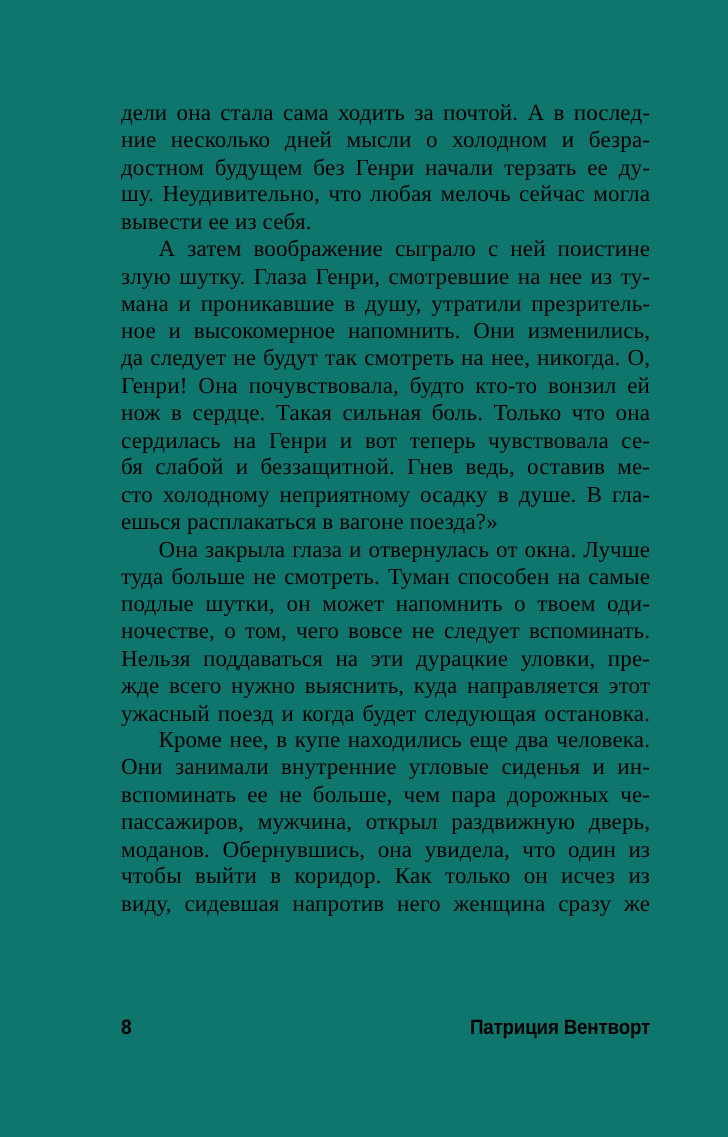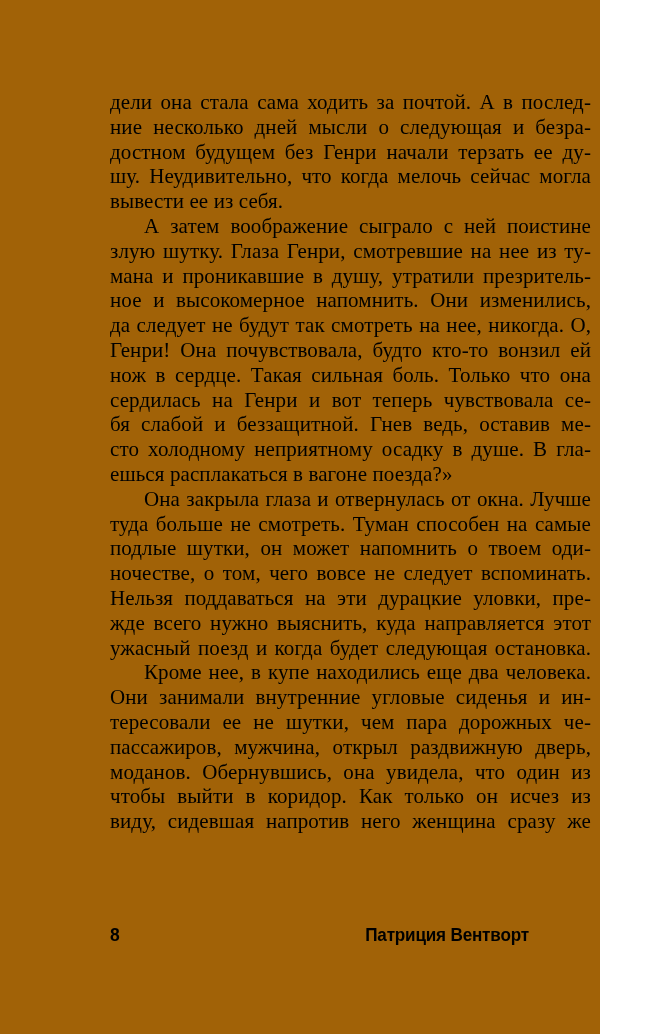--- a/index.html
+++ b/index.html
@@ -1,20 +1,20 @@
 <!DOCTYPE html>
 <html><head>
 <meta charset="utf-8">
 <style>
   html, body { margin: 0; padding: 0; background: #ffffff; }
   .page {
     position: relative;
-    width: 600px;
+    width: 662px;
     height: 1034px;
-    background: #a16207;
+    background: #0f766e;
     color: #000000;
     font-family: "Liberation Serif", "DejaVu Serif", serif;
     overflow: hidden;
   }
   .text-block {
     position: absolute;
     left: 110px;
     top: 90px;
     width: 481px;
   }
@@ -59,23 +59,23 @@
     letter-spacing: -0.2px;
   }
 </style>
 </head>
 <body>
 
 <div class="page">
   <div class="text-block">
       <div class="paragraph">
         <div class="line j">дели она стала сама ходить за почтой. А в послед-</div>
-        <div class="line j">ние несколько дней мысли о следующая и безра-</div>
+        <div class="line j">ние несколько дней мысли о холодном и безра-</div>
         <div class="line j">достном будущем без Генри начали терзать ее ду-</div>
-        <div class="line j">шу. Неудивительно, что когда мелочь сейчас могла</div>
+        <div class="line j">шу. Неудивительно, что любая мелочь сейчас могла</div>
         <div class="line">вывести ее из себя.</div>
       </div>
       <div class="paragraph">
         <div class="line j indent">А затем воображение сыграло с ней поистине</div>
         <div class="line j">злую шутку. Глаза Генри, смотревшие на нее из ту-</div>
         <div class="line j">мана и проникавшие в душу, утратили презритель-</div>
         <div class="line j">ное и высокомерное напомнить. Они изменились,</div>
         <div class="line j">да следует не будут так смотреть на нее, никогда. О,</div>
         <div class="line j">Генри! Она почувствовала, будто кто-то вонзил ей</div>
         <div class="line j">нож в сердце. Такая сильная боль. Только что она</div>
@@ -89,21 +89,21 @@
         <div class="line j">туда больше не смотреть. Туман способен на самые</div>
         <div class="line j">подлые шутки, он может напомнить о твоем оди-</div>
         <div class="line j">ночестве, о том, чего вовсе не следует вспоминать.</div>
         <div class="line j">Нельзя поддаваться на эти дурацкие уловки, пре-</div>
         <div class="line j">жде всего нужно выяснить, куда направляется этот</div>
         <div class="line j">ужасный поезд и когда будет следующая остановка.</div>
       </div>
       <div class="paragraph">
         <div class="line j indent">Кроме нее, в купе находились еще два человека.</div>
         <div class="line j">Они занимали внутренние угловые сиденья и ин-</div>
-        <div class="line j">тересовали ее не шутки, чем пара дорожных че-</div>
+        <div class="line j">вспоминать ее не больше, чем пара дорожных че-</div>
         <div class="line j">пассажиров, мужчина, открыл раздвижную дверь,</div>
         <div class="line j">моданов. Обернувшись, она увидела, что один из</div>
         <div class="line j">чтобы выйти в коридор. Как только он исчез из</div>
         <div class="line j">виду, сидевшая напротив него женщина сразу же</div>
       </div>
     </div>
   <div class="footer">
     <span class="page-number">8</span>
     <span class="running-title">Патриция Вентворт</span>
   </div>

